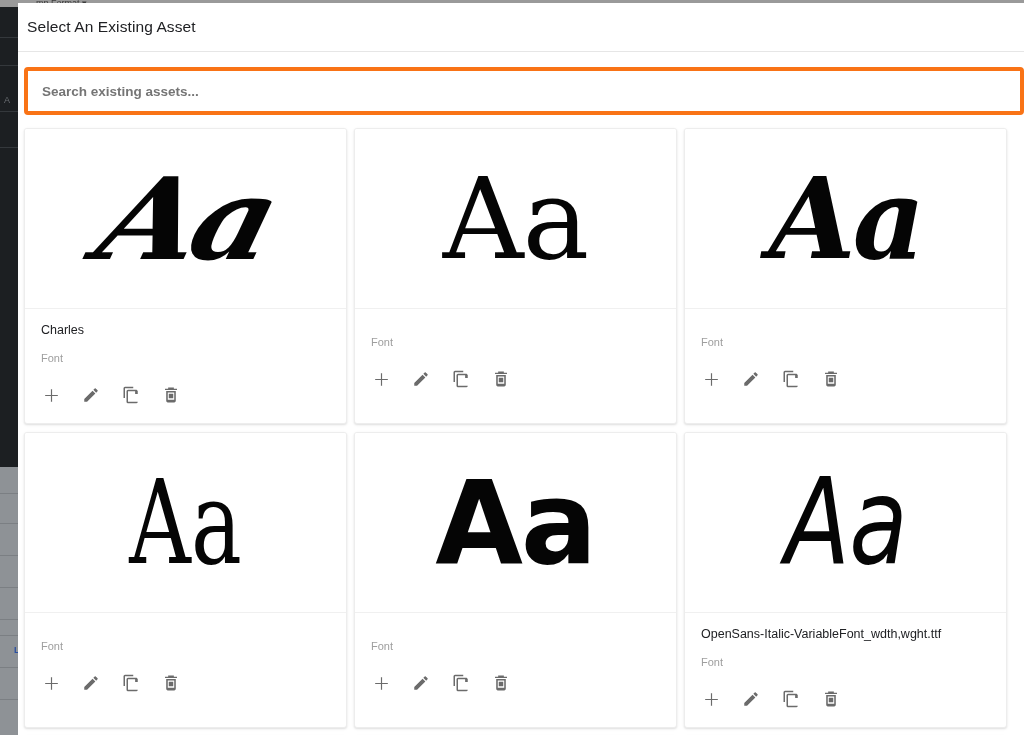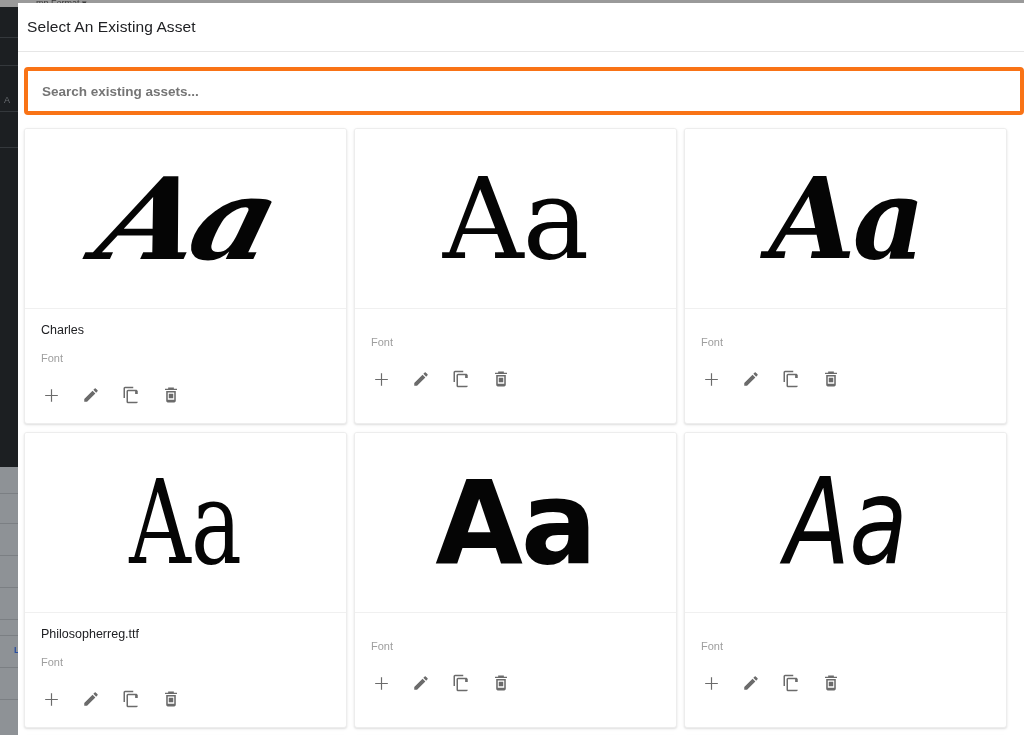--- a/index.html
+++ b/index.html
@@ -381,21 +381,20 @@
         </span>
       </button>
     </div>
   </div>
 
   <div class="asset-card">
     <div class="asset-preview">
       <span class="glyph pv-thin">Aa</span>
     </div>
     <div class="asset-info">
-      <div class="asset-name">Philosopherreg.ttf</div>
       <div class="asset-type">Font</div>
     </div>
     <div class="asset-actions">
       <button class="act-btn" title="Add">
         <span>
           <svg width="19" height="19" viewBox="0 0 24 24">
                   <path d="M11.25 4h1.5v7.25H20v1.5h-7.25V20h-1.5v-7.25H4v-1.5h7.25z"></path>
                 </svg>
         </span>
       </button>
@@ -470,20 +469,21 @@
         </span>
       </button>
     </div>
   </div>
 
   <div class="asset-card">
     <div class="asset-preview">
       <span class="glyph pv-italic">Aa</span>
     </div>
     <div class="asset-info">
+      <div class="asset-name">OpenSans-Italic-VariableFont_wdth,wght.ttf</div>
       <div class="asset-type">Font</div>
     </div>
     <div class="asset-actions">
       <button class="act-btn" title="Add">
         <span>
           <svg width="19" height="19" viewBox="0 0 24 24">
                   <path d="M11.25 4h1.5v7.25H20v1.5h-7.25V20h-1.5v-7.25H4v-1.5h7.25z"></path>
                 </svg>
         </span>
       </button>

